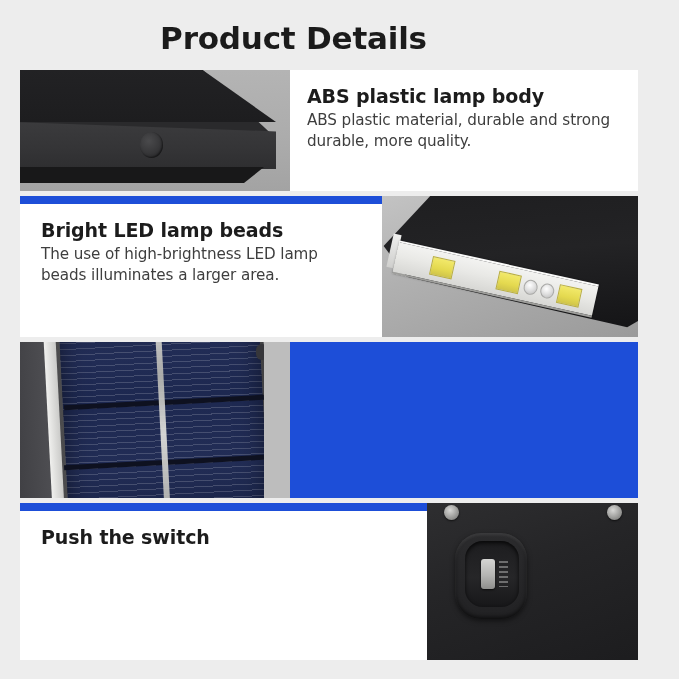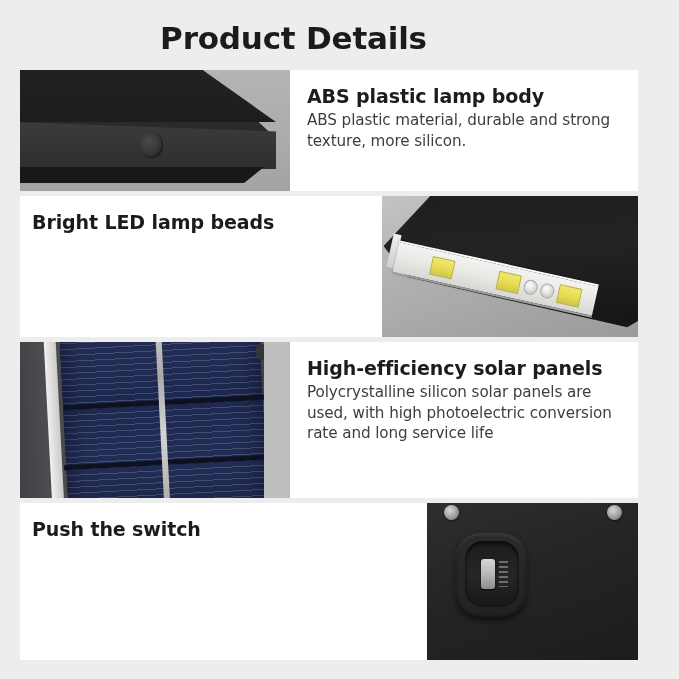--- a/index.html
+++ b/index.html
@@ -59,21 +59,21 @@
   .r2 .img-cell { width: 256px; height: 141px; }
   .r3 .img-cell { width: 270px; height: 156px; }
   .r4 .img-cell { width: 211px; height: 167px; }
 
   .txt-cell {
     flex: 1 1 auto;
     background: #ffffff;
     padding: 14px 16px 10px 17px;
     box-sizing: border-box;
   }
-  .r2 .txt-cell, .r4 .txt-cell { padding-left: 12px; }
+  .r2 .txt-cell, .r4 .txt-cell { padding-left: 21px; margin-top: 8px; }
 
   .feat-title {
     font-size: 19px;
     font-weight: bold;
     color: #1c1c1c;
     line-height: 25px;
     margin: 0 0 1px 0;
     letter-spacing: -0.1px;
   }
   .feat-desc {
@@ -374,63 +374,60 @@
       <div class="photo-lampbody">
         <div class="lb-wedge"></div>
         <div class="lb-top"></div>
         <div class="lb-face"></div>
         <div class="lb-base"></div>
         <div class="lb-screw"></div>
       </div>
     </div>
     <div class="txt-cell">
       <p class="feat-title">ABS plastic lamp body</p>
-      <p class="feat-desc">ABS plastic material, durable and strong texture, more silicon.</p>
+      <p class="feat-desc">ABS plastic material, durable and strong durable, more quality.</p>
     </div>
   </div>
 
   <div class="row r2 reverse">
     <div class="img-cell">
       <div class="photo-led">
         <div class="led-body"></div>
         <div class="led-edge"></div>
         <div class="led-strip">
           <div class="led-chip c1"></div>
           <div class="led-chip c2"></div>
           <div class="led-dot d1"></div>
           <div class="led-dot d2"></div>
           <div class="led-chip c3"></div>
         </div>
       </div>
     </div>
     <div class="txt-cell">
       <p class="feat-title">Bright LED lamp beads</p>
+      <p class="feat-desc">The use of high-brightness LED lamp beads illuminates a larger area.</p>
     </div>
   </div>
 
   <div class="row r3">
     <div class="img-cell">
       <div class="photo-solar">
         <div class="sp-frame"></div>
         <div class="sp-side-l"></div>
         <div class="sp-edge-l"></div>
         <div class="sp-cells"></div>
         <div class="sp-gap g1"></div>
         <div class="sp-gap g2"></div>
         <div class="sp-bus"></div>
         <div class="sp-edge-r"></div>
         <div class="sp-side-r"></div>
         <div class="sp-knob"></div>
         <div class="sp-bgright"></div>
       </div>
     </div>
-    <div class="txt-cell">
-      <p class="feat-title">High-efficiency solar panels</p>
-      <p class="feat-desc">Polycrystalline silicon solar panels are used, with high photoelectric conversion rate and long service life</p>
-    </div>
   </div>
 
   <div class="row r4 reverse">
     <div class="img-cell">
       <div class="photo-switch">
         <div class="sw-hole h1"></div>
         <div class="sw-hole h2"></div>
         <div class="sw-recess-outer"></div>
         <div class="sw-recess-inner"></div>
         <div class="sw-toggle"></div>

